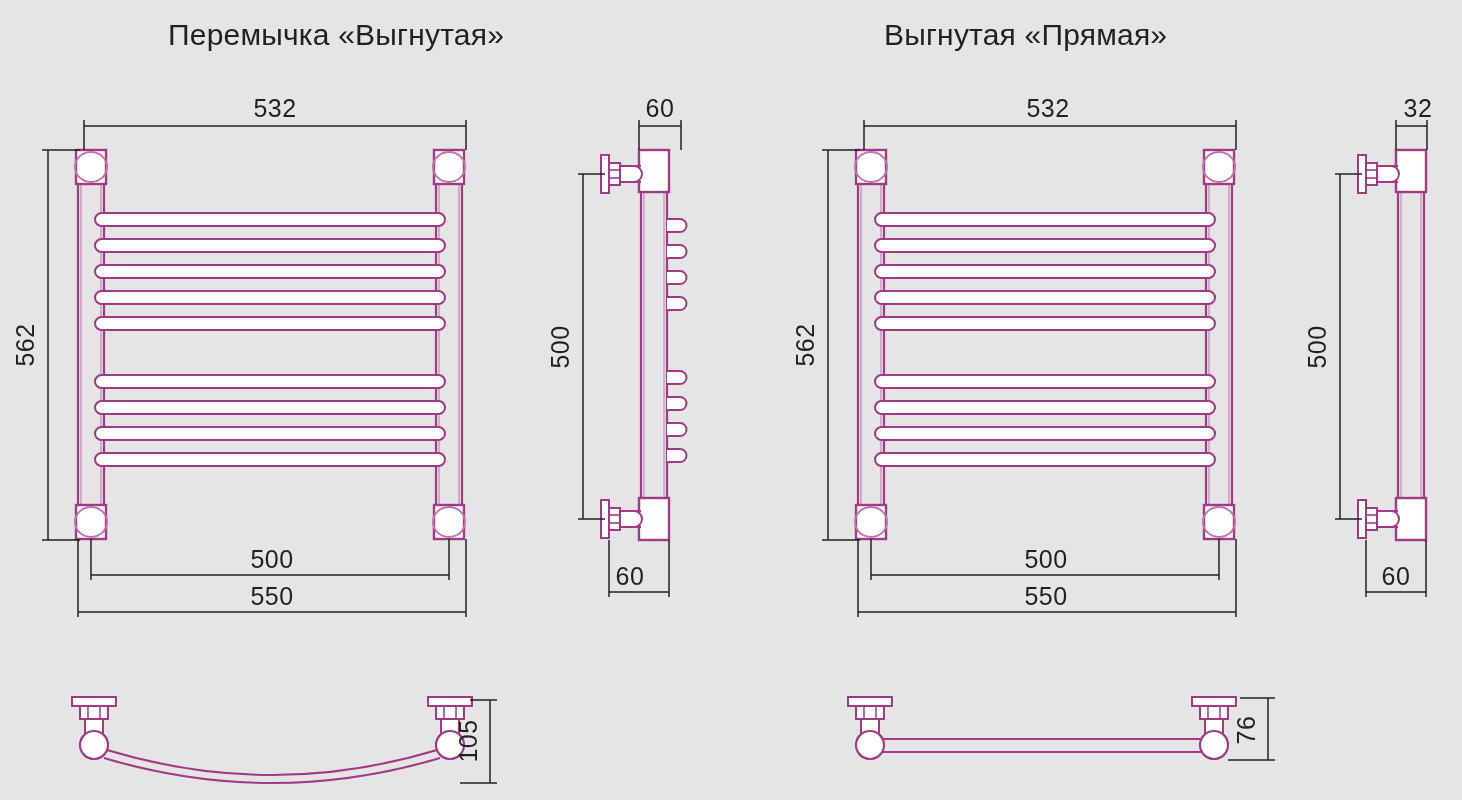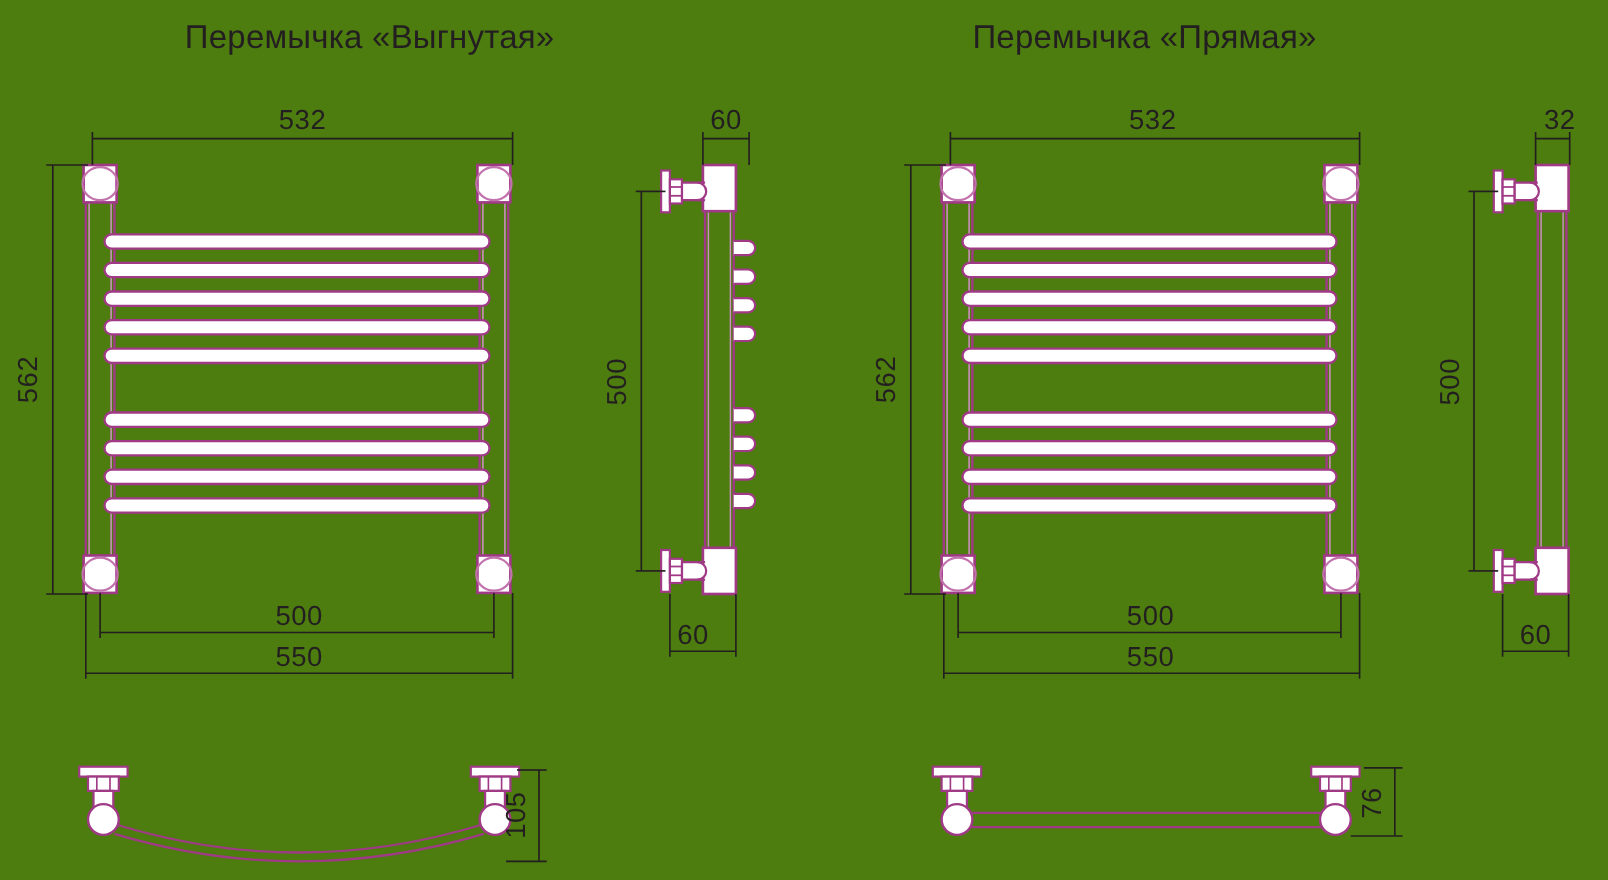--- a/index.html
+++ b/index.html
@@ -1,21 +1,21 @@
 <!DOCTYPE html>
 <html><head>
 <meta charset="utf-8">
 <style>
   html,body{margin:0;padding:0;background:#ffffff;}
   body{
     width:1462px;height:800px;overflow:hidden;
     font-family:"Liberation Sans", sans-serif;
     color:#231f20;
   }
-  #stage{position:relative;width:1462px;height:800px;background:#4d7c0f;}
+  #stage{position:relative;width:1462px;height:800px;background:#e5e5e5;}
   .panel-title{
     position:absolute;
     font-size:30px;
     font-weight:400;
     letter-spacing:.2px;
     color:#231f20;
     white-space:nowrap;
     font-family:"Liberation Sans", sans-serif;
   }
   #title-left{left:168px;top:18px;}
@@ -28,21 +28,21 @@
     letter-spacing:.5px;
   }
 </style>
 </head>
 <body>
 
 <div id="stage">
 
   <div class="panel-title" id="title-left">Перемычка «Выгнутая»</div>
 
-  <div class="panel-title" id="title-right">Перемычка «Прямая»</div>
+  <div class="panel-title" id="title-right">Выгнутая «Прямая»</div>
 
   <svg width="1462" height="800" viewBox="0 0 1462 800">
     <defs>
 
       <g id="rung-shape"></g>
     </defs>
 
     <g>
 
       <g>

